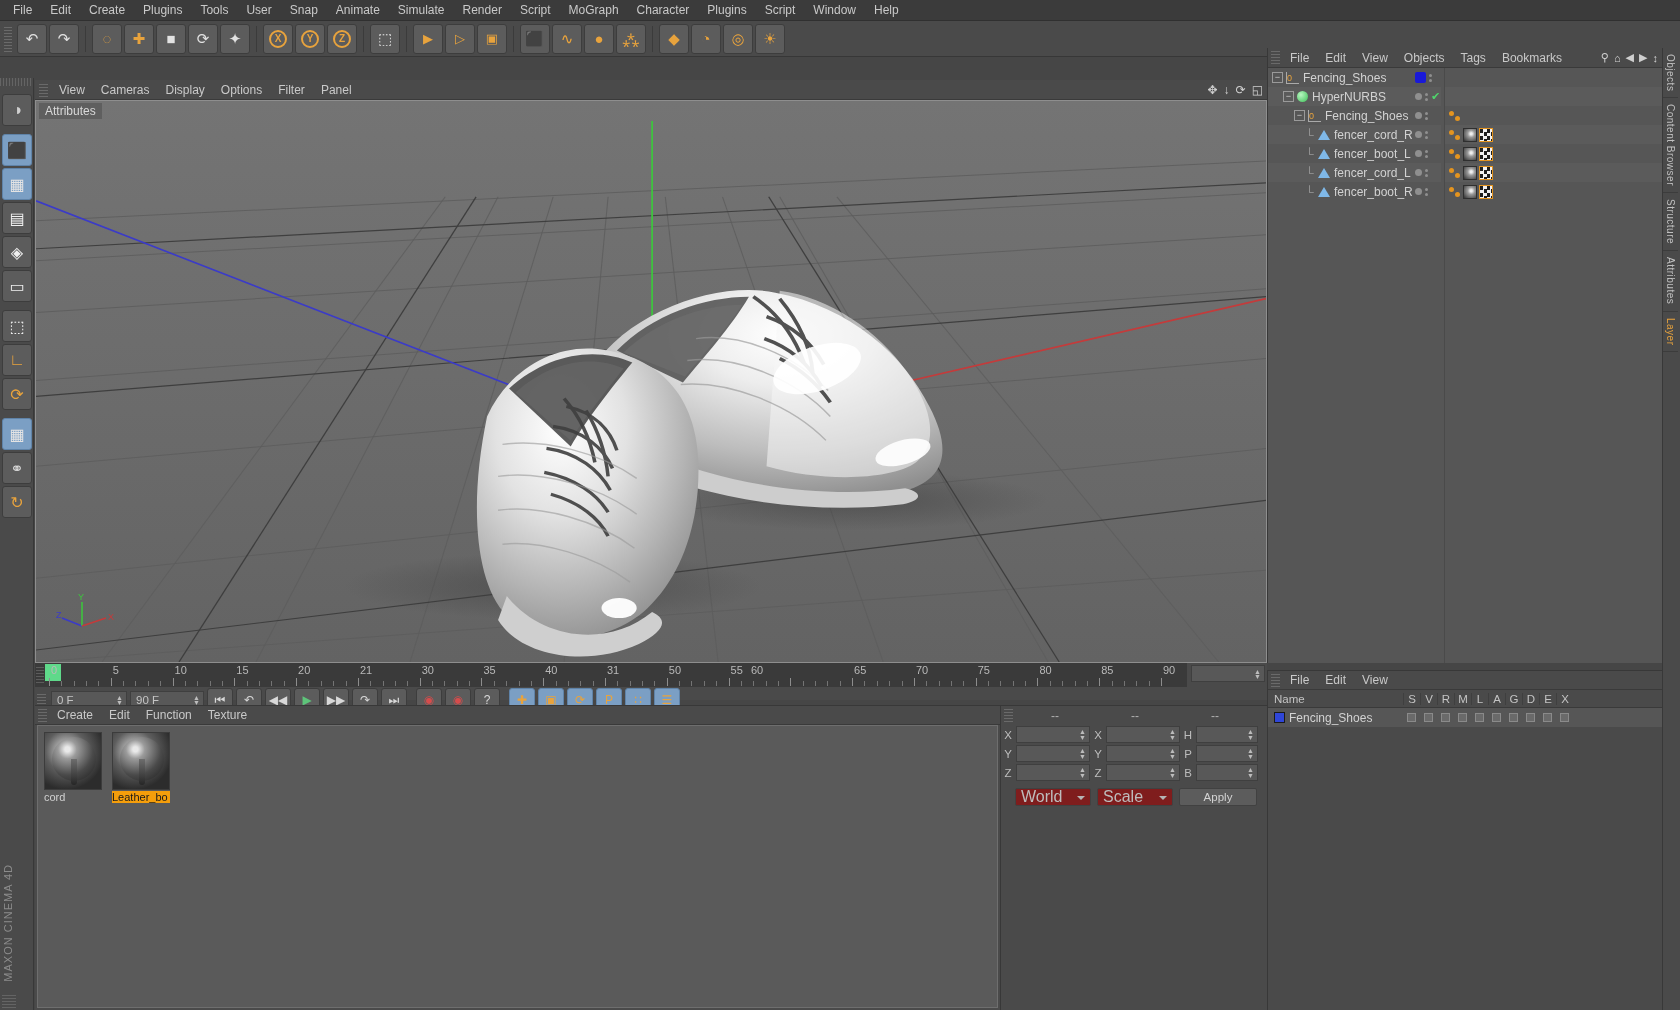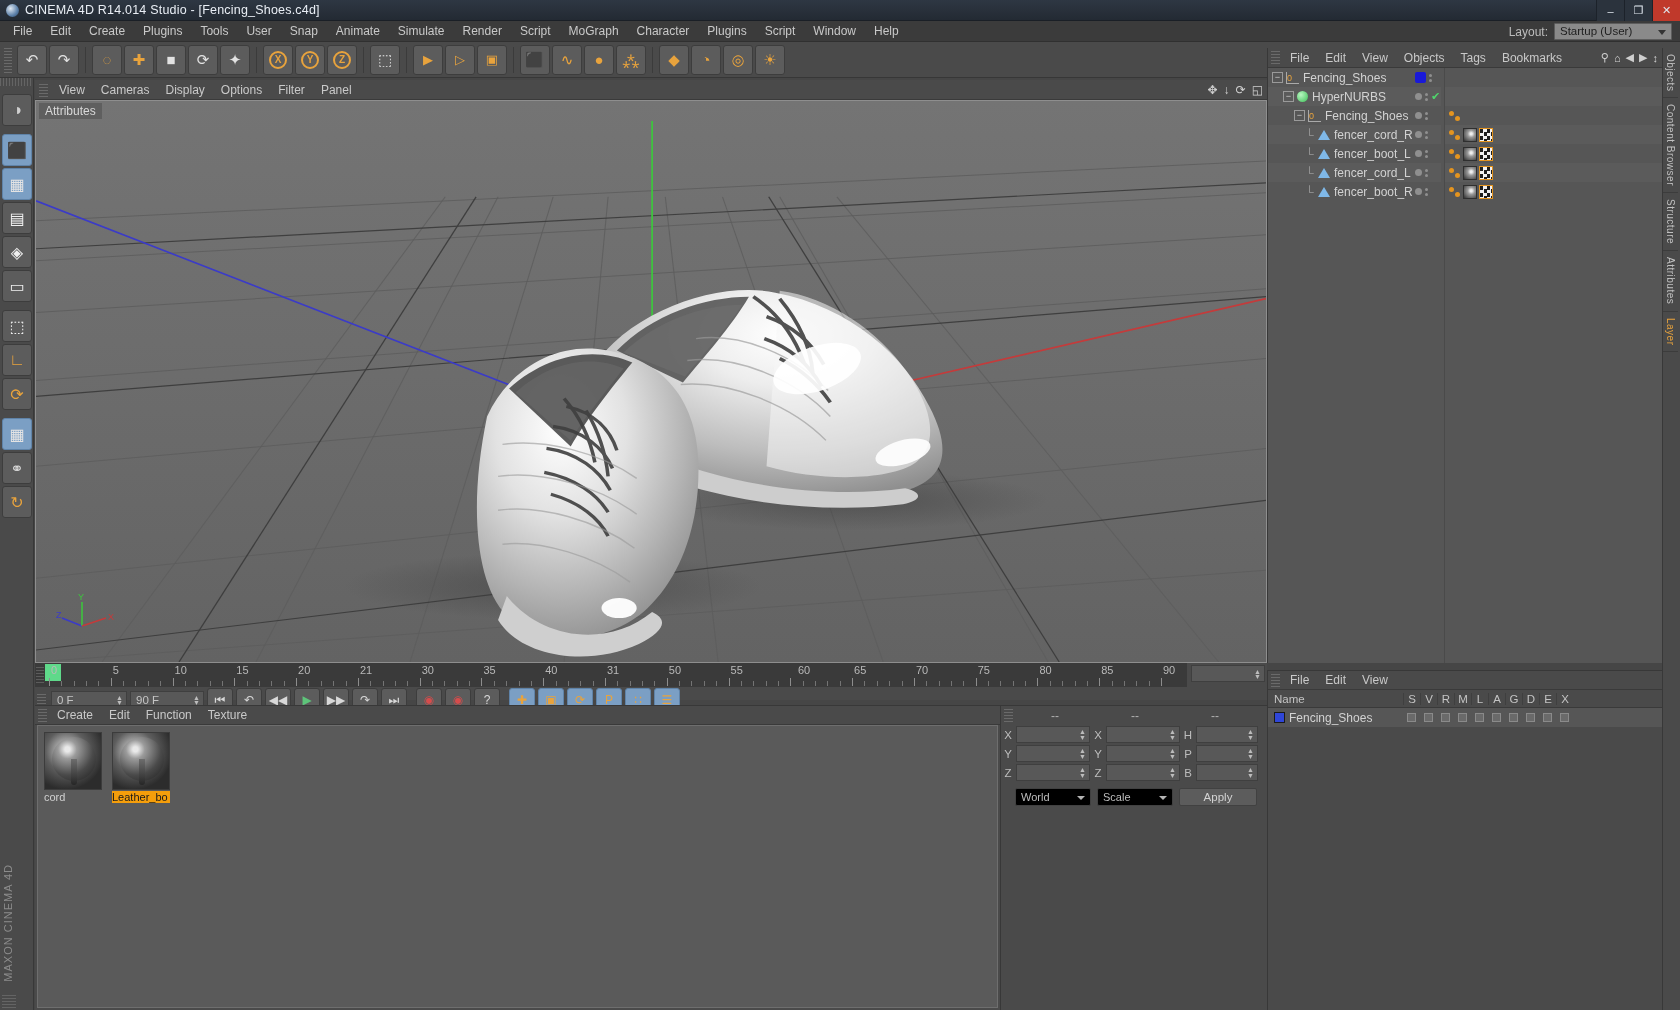--- a/index.html
+++ b/index.html
@@ -152,22 +152,22 @@
   .coordwrap{ position:absolute; right:413px; width:267px; bottom:0; height:305px;
               background:#4a4a4a; border-left:1px solid #383838; border-top:1px solid #383838;}
   .coordhdr{ height:19px; display:flex; align-items:center; padding-left:3px; color:#b0b0b0; font-size:12px;}
   .coordhdr .dash{ width:80px; text-align:center; }
   .coordrow{ display:flex; align-items:center; gap:3px; padding:1px 2px; }
   .axl{ width:10px; text-align:center; color:#bdbdbd; font-size:11.5px;}
   .cfld{ width:74px; height:17px; background:#585858; border:1px solid #3f3f3f;
          color:#9e9e9e; font-size:11px; line-height:15px; padding-left:4px; position:relative;}
   .cfld .sp{ position:absolute; right:3px; top:2px; font-size:7px; line-height:6px; color:#bdbdbd;}
   .coordbtns{ display:flex; gap:6px; padding:6px 0 0 14px; align-items:center;}
-  .ddown{ width:76px;height:18px;background:#000000;border:1px solid #414141;color:#bdbdbd;
-          font-size:11px;line-height:16px;padding-left:5px;position:relative;border-radius:2px;}
+  .ddown{ width:76px;height:18px;background:#7f1d1d;border:1px solid #414141;color:#bdbdbd;
+          font-size:16px;line-height:16px;padding-left:5px;position:relative;border-radius:2px;}
   .ddown:after{ content:''; position:absolute; right:5px; top:7px;
      border-left:4px solid transparent;border-right:4px solid transparent;border-top:4px solid #b5b5b5;}
   .applybtn{ width:78px;height:18px;background:#5c5c5c;border:1px solid #414141;
              color:#d3d3d3;font-size:11.5px;line-height:16px;text-align:center;border-radius:2px;}
 
   
   .objwrap{ position:absolute; right:18px; top:48px; width:395px; height:615px; background:#4a4a4a;
             border-left:1px solid #383838;}
   .objhdr{ height:20px; background:#4a4a4a; display:flex; align-items:center; padding-left:3px;
            border-bottom:1px solid #3a3a3a; position:relative;}
@@ -227,29 +227,20 @@
           transform:rotate(180deg); color:#8c8c8c; font-size:11px; letter-spacing:1px;}
 
   .botgrip{ position:absolute; left:2px; bottom:2px; width:14px;height:14px;
             background:repeating-linear-gradient(0deg,#7e7e7e 0 1px,transparent 1px 3px);opacity:.5;}
 </style>
 </head>
 <body>
 
 <div class="app">
 
-  <div class="titlebar">
-    <div class="tlogo"></div>
-    <div class="ttext">CINEMA 4D R14.014 Studio - [Fencing_Shoes.c4d]</div>
-    <div class="winbtns">
-      <div class="winbtn">–</div>
-      <div class="winbtn">❐</div>
-      <div class="winbtn close">✕</div>
-    </div>
-  </div>
 
   <div class="menubar" id="menubar">
       <div class="mi">File</div>
       <div class="mi">Edit</div>
       <div class="mi">Create</div>
       <div class="mi">Plugins</div>
       <div class="mi">Tools</div>
       <div class="mi">User</div>
       <div class="mi">Snap</div>
       <div class="mi">Animate</div>
@@ -596,21 +587,21 @@
         <div class="tltick" style="left: 644.133px; top: 18px; height: 5px; opacity: 0.7;"></div>
         <div class="tltick" style="left: 656.489px; top: 18px; height: 5px; opacity: 0.7;"></div>
         <div class="tltick" style="left: 668.844px; top: 18px; height: 5px; opacity: 0.7;"></div>
         <div class="tltick" style="left: 681.2px; top: 18px; height: 5px; opacity: 0.7;"></div>
         <div class="tlnum" style="left: 695.556px;">55</div>
         <div class="tltick" style="left: 693.556px; top: 15px; height: 8px;"></div>
         <div class="tltick" style="left: 705.911px; top: 18px; height: 5px; opacity: 0.7;"></div>
         <div class="tltick" style="left: 718.267px; top: 18px; height: 5px; opacity: 0.7;"></div>
         <div class="tltick" style="left: 730.622px; top: 18px; height: 5px; opacity: 0.7;"></div>
         <div class="tltick" style="left: 742.978px; top: 18px; height: 5px; opacity: 0.7;"></div>
-        <div class="tlnum" style="left: 763px;">60</div>
+        <div class="tlnum" style="left: 716px;">60</div>
         <div class="tltick" style="left: 755.333px; top: 15px; height: 8px;"></div>
         <div class="tltick" style="left: 767.689px; top: 18px; height: 5px; opacity: 0.7;"></div>
         <div class="tltick" style="left: 780.044px; top: 18px; height: 5px; opacity: 0.7;"></div>
         <div class="tltick" style="left: 792.4px; top: 18px; height: 5px; opacity: 0.7;"></div>
         <div class="tltick" style="left: 804.756px; top: 18px; height: 5px; opacity: 0.7;"></div>
         <div class="tlnum" style="left: 819.111px;">65</div>
         <div class="tltick" style="left: 817.111px; top: 15px; height: 8px;"></div>
         <div class="tltick" style="left: 829.467px; top: 18px; height: 5px; opacity: 0.7;"></div>
         <div class="tltick" style="left: 841.822px; top: 18px; height: 5px; opacity: 0.7;"></div>
         <div class="tltick" style="left: 854.178px; top: 18px; height: 5px; opacity: 0.7;"></div>

